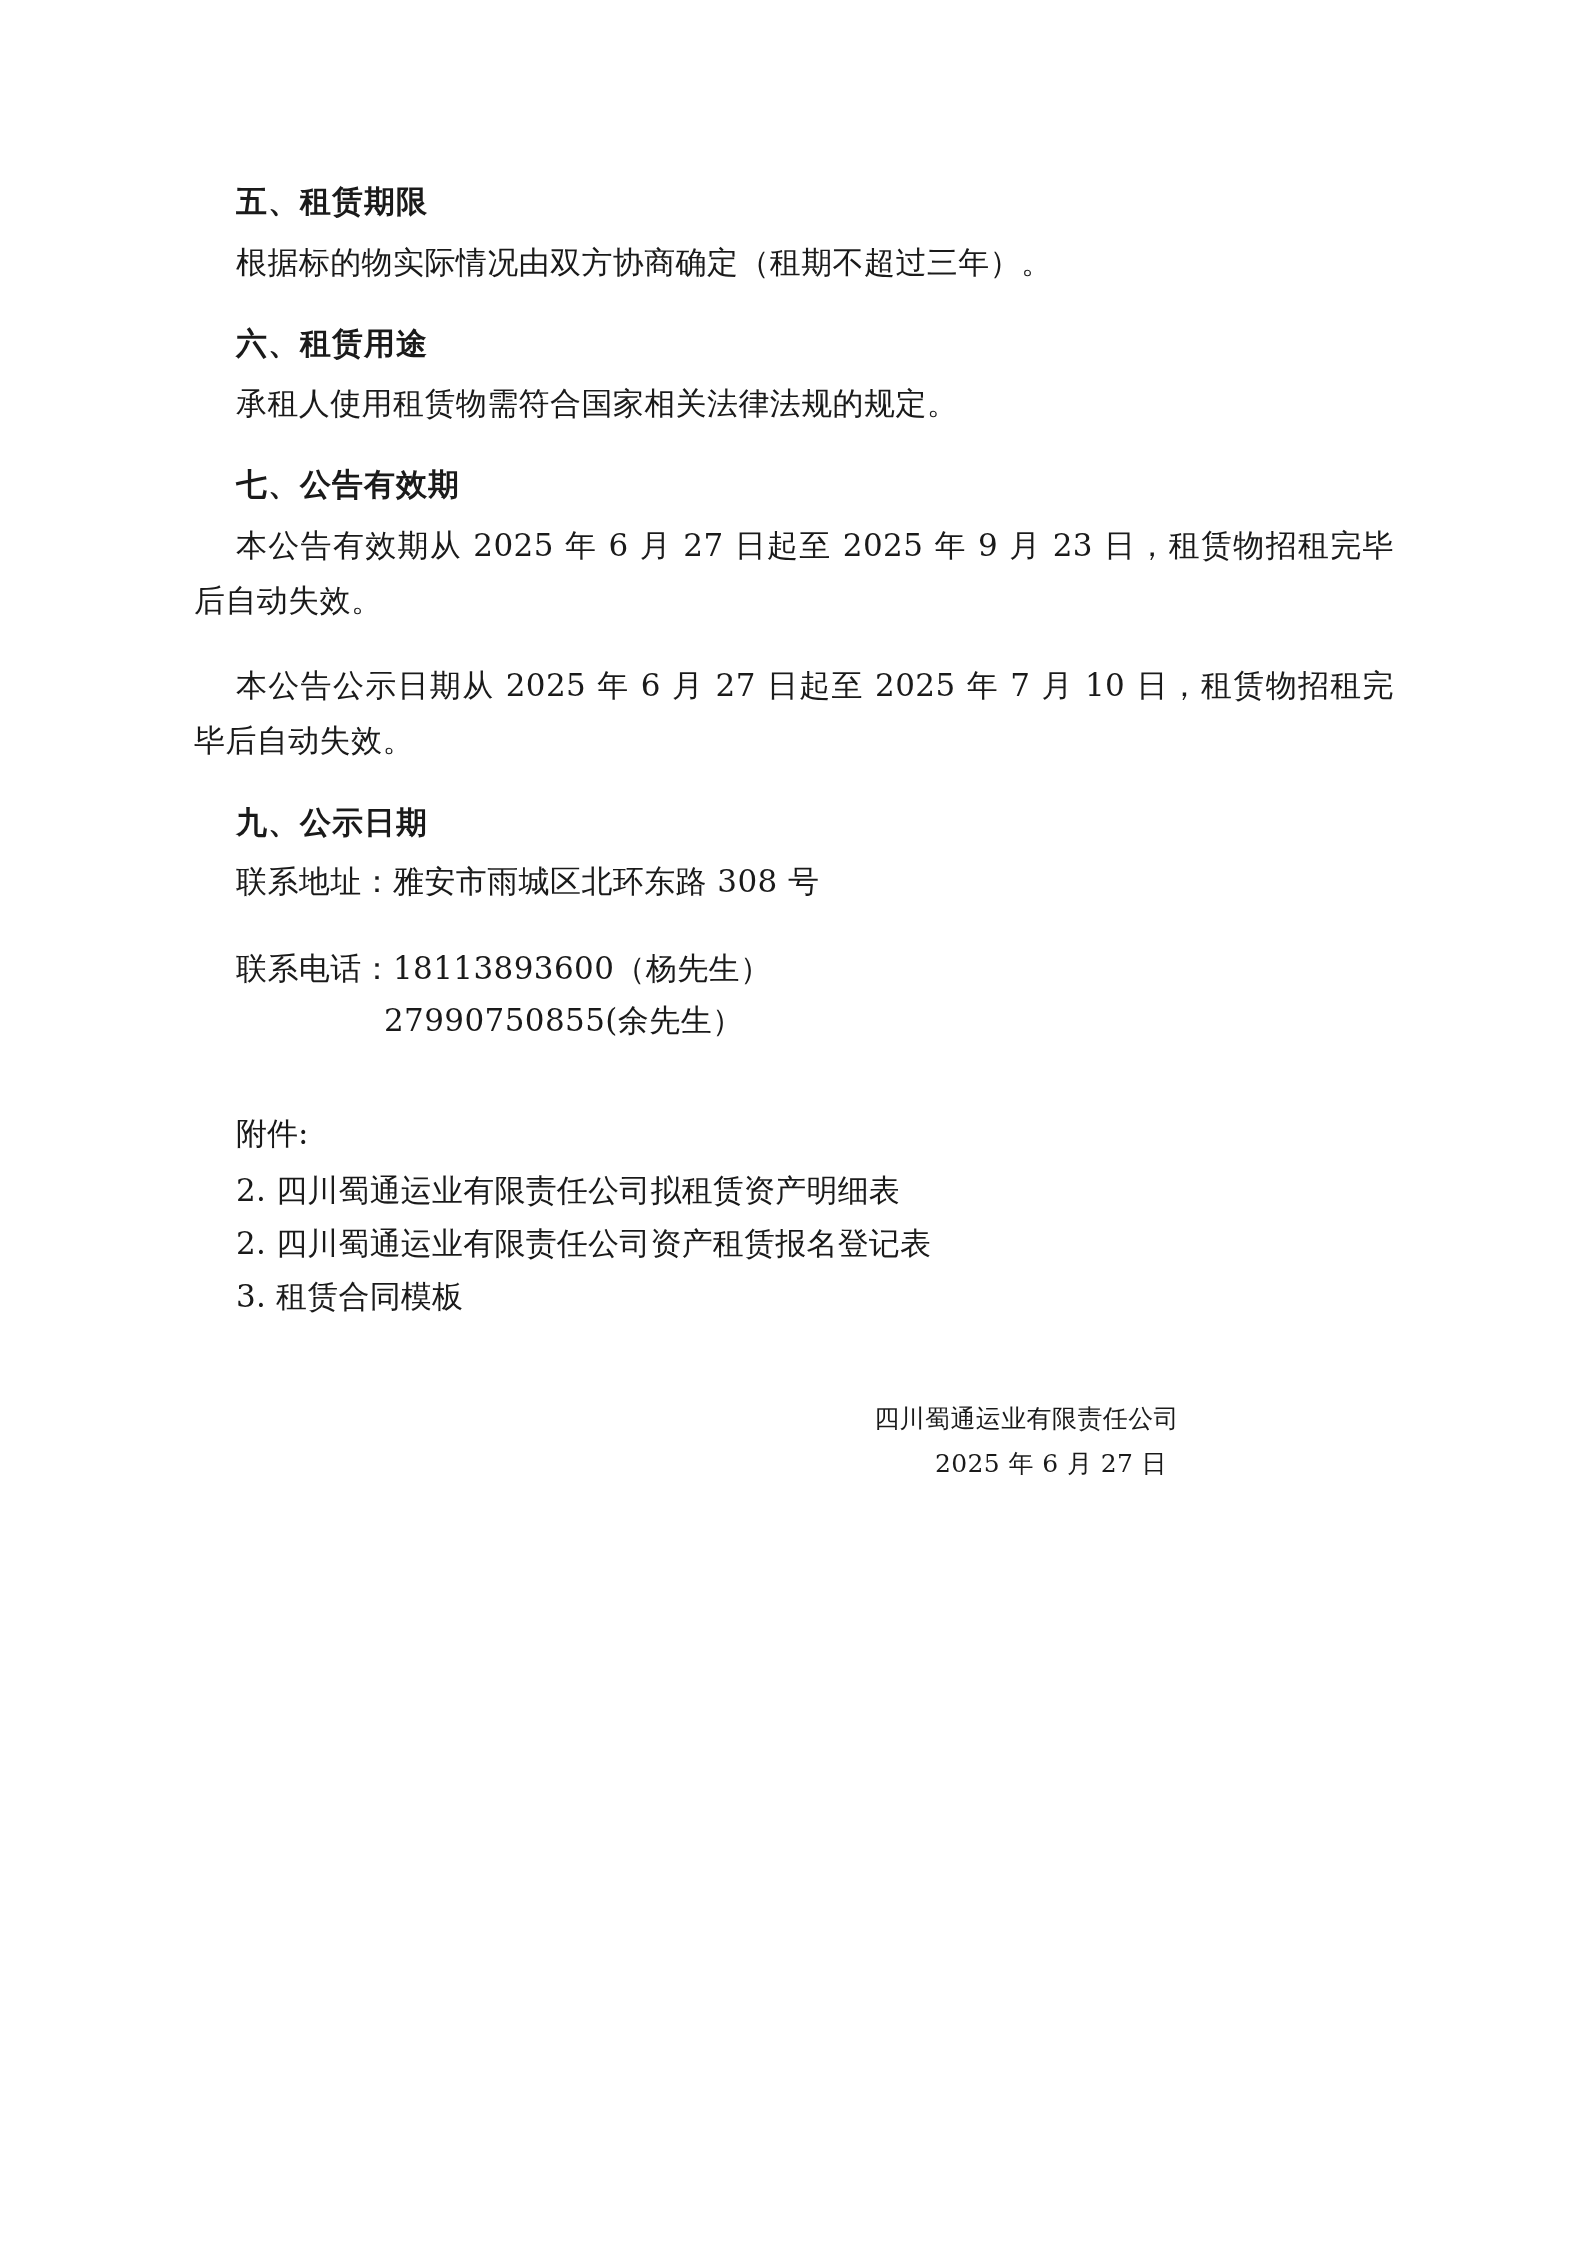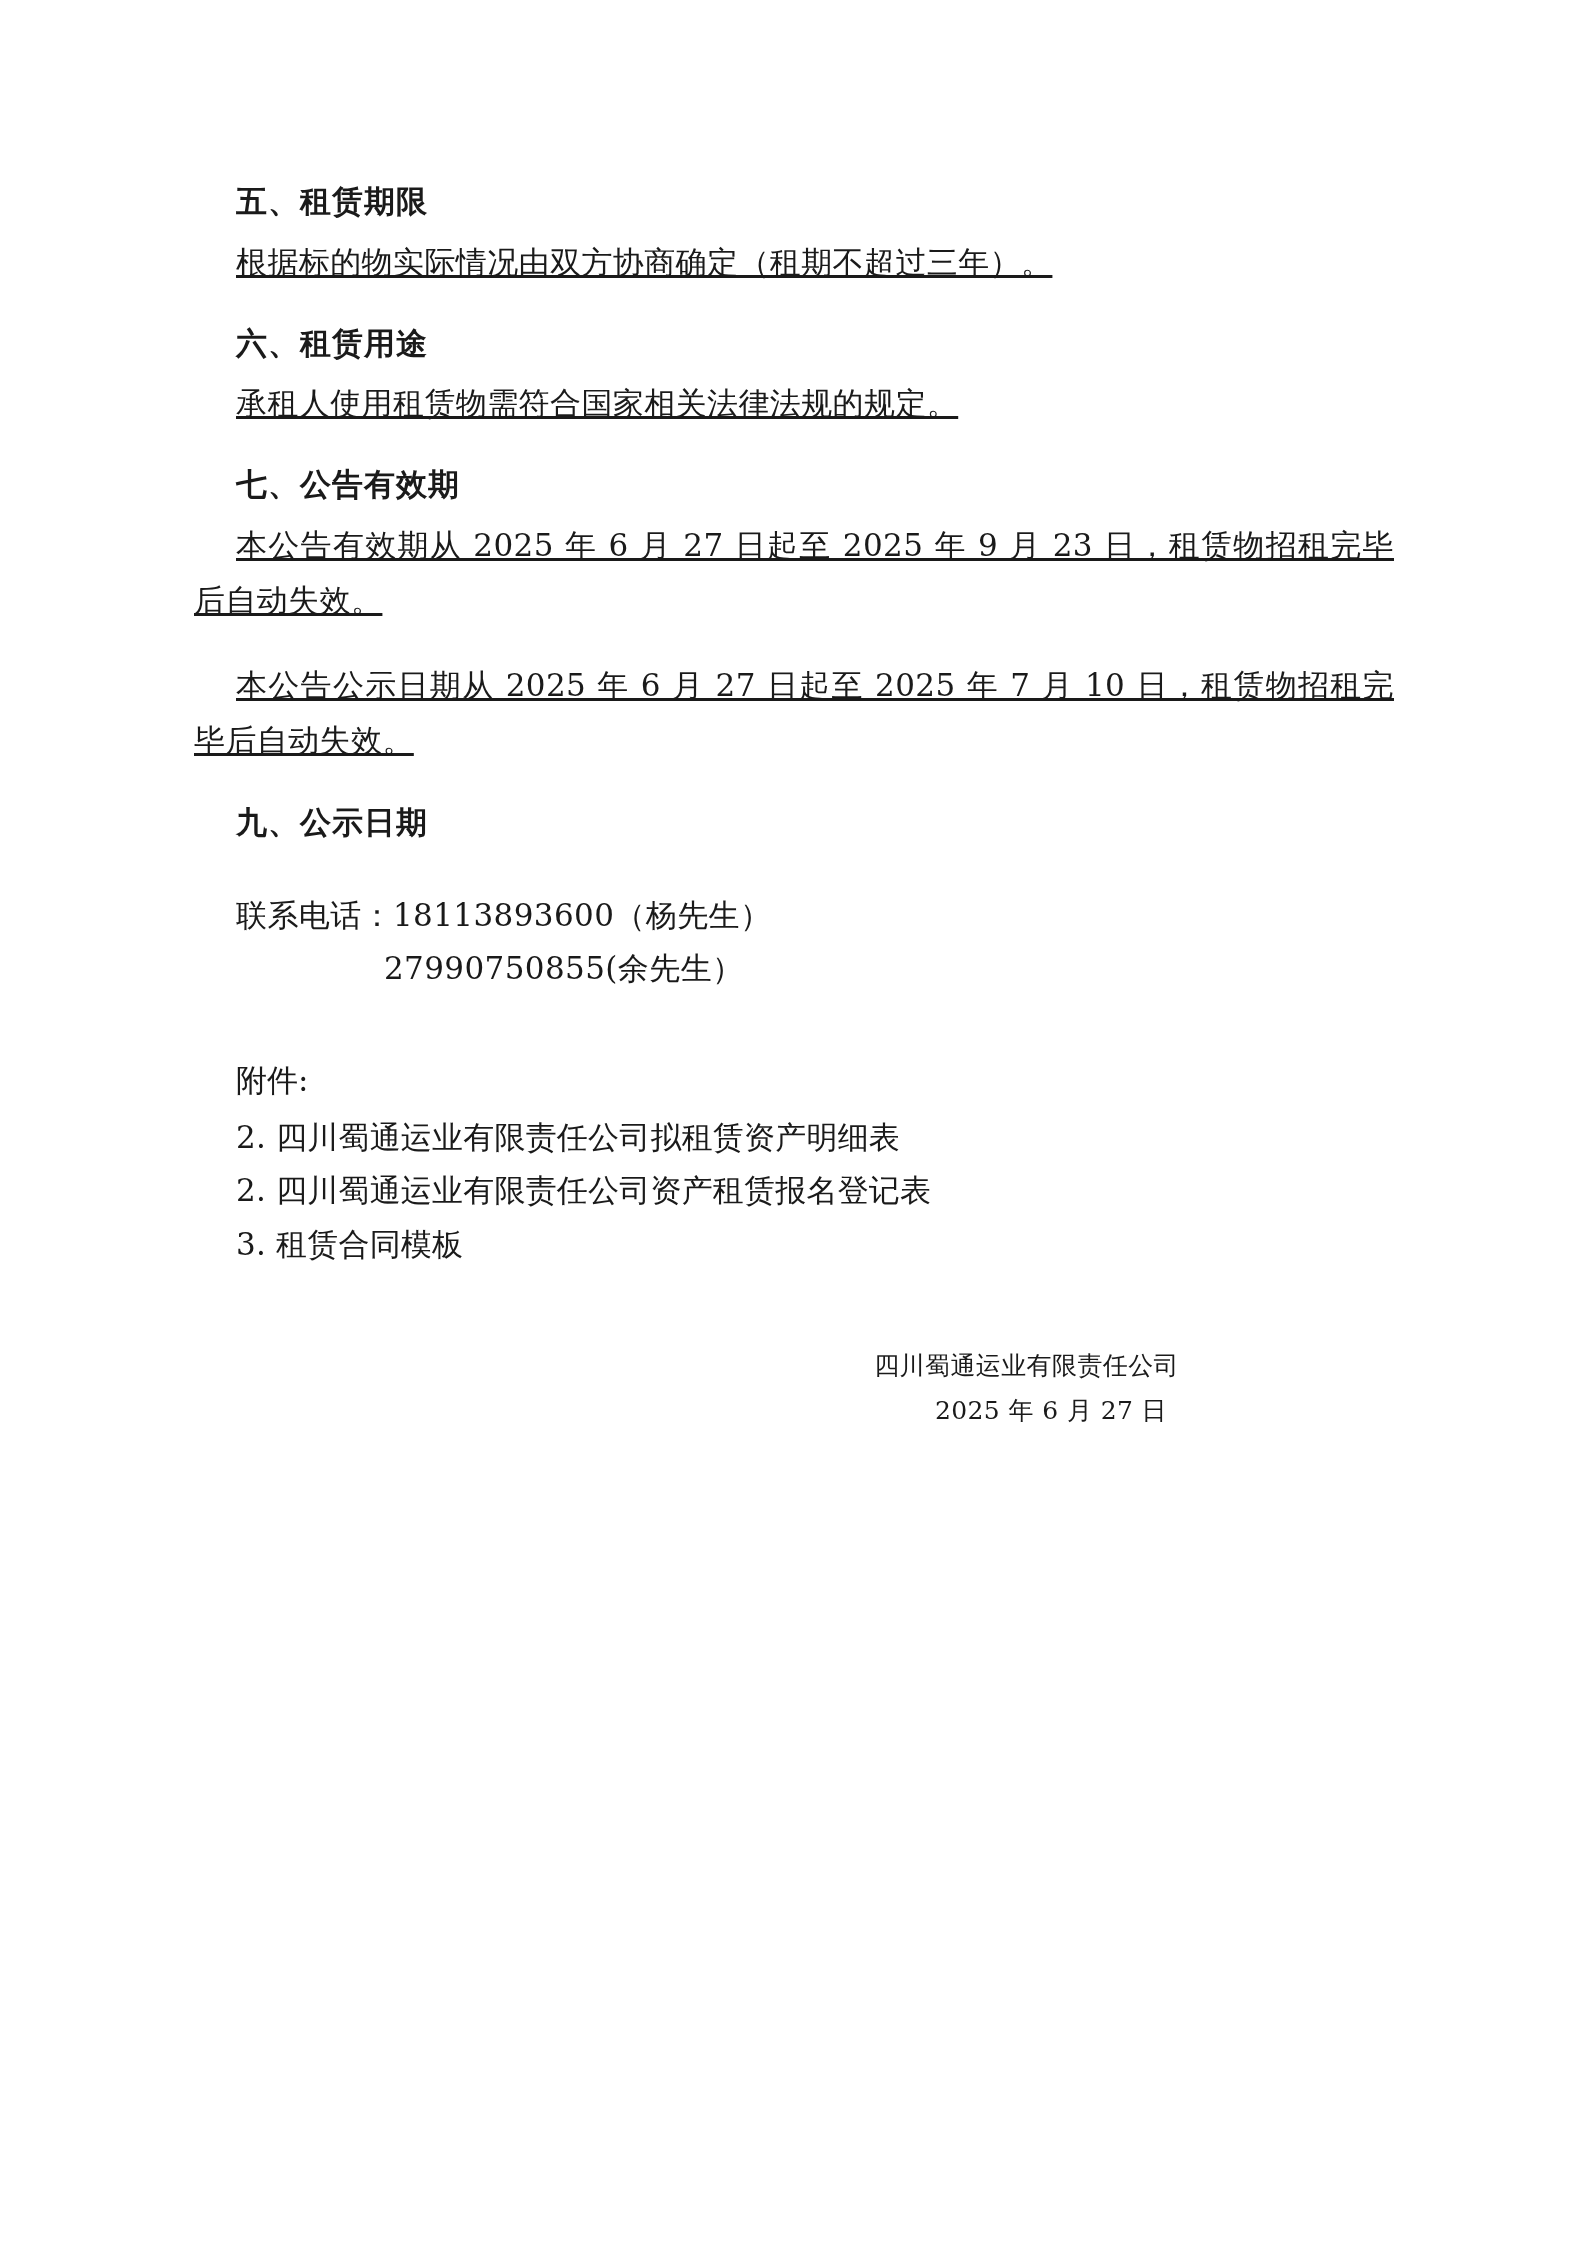--- a/index.html
+++ b/index.html
@@ -33,21 +33,20 @@
     padding-left: 42px;
     line-height: 1.5;
   }
   .para {
     font-size: 31px;
     line-height: 1.78;
     margin: 0 0 12px 0;
     text-indent: 42px;
     text-align: justify;
     letter-spacing: 0.4px;
-    text-decoration: underline;
   }
   .gap-sm { height: 18px; }
   .gap-md { height: 34px; }
   .gap-lg { height: 60px; }
 
   .contact-line {
     font-size: 31px;
     line-height: 1.7;
     margin: 0;
     padding-left: 42px;
@@ -102,20 +101,21 @@
     <h2 class="section-heading">七、公告有效期</h2>
     <p class="para">本公告有效期从 2025 年 6 月 27 日起至 2025 年 9 月 23 日，租赁物招租完毕后自动失效。</p>
 
     <div class="gap-sm"></div>
 
     <p class="para">本公告公示日期从 2025 年 6 月 27 日起至 2025 年 7 月 10 日，租赁物招租完毕后自动失效。</p>
 
     <div class="gap-sm"></div>
 
     <h2 class="section-heading">九、公示日期</h2>
+    <p class="contact-line">联系地址：雅安市雨城区北环东路 308 号</p>
 
     <div class="gap-md"></div>
 
     <p class="contact-line">联系电话：18113893600（杨先生）</p>
     <p class="contact-line second">27990750855(余先生）</p>
 
     <div class="gap-lg"></div>
 
     <p class="attach-title">附件:</p>
     <p class="attach-item">2. 四川蜀通运业有限责任公司拟租赁资产明细表</p>

